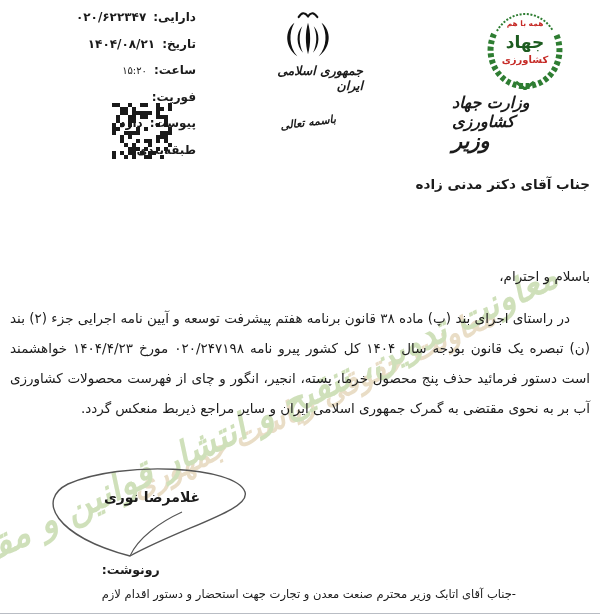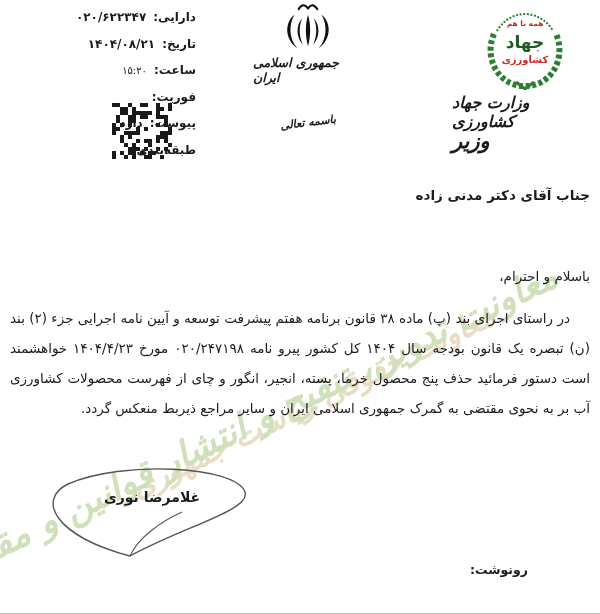--- a/index.html
+++ b/index.html
@@ -19,34 +19,34 @@
   
   .meta{position:absolute;top:10px;left:4px;width:192px;direction:rtl;z-index:2;}
   .meta-row{display:flex;gap:7px;align-items:baseline;height:26.6px;font-size:12px;}
   .meta-label{font-weight:bold;}
   .meta-value{font-weight:bold;letter-spacing:.4px;}
   .meta-value.small{font-weight:normal;font-size:10px;}
 
   .qr{position:absolute;top:103px;left:112px;width:60px;height:56px;z-index:2;}
 
   
-  .emblem-block{position:absolute;top:4px;left:253px;width:110px;text-align:left;z-index:2;}
+  .emblem-block{position:absolute;top:12px;left:253px;width:110px;text-align:right;z-index:2;}
   .emblem{width:72px;height:50px;display:block;margin:0 auto;}
   .country{font-size:12.5px;font-weight:bold;font-style:italic;margin-top:1px;}
   .bismillah{position:absolute;top:116px;left:256px;width:104px;text-align:center;
              font-size:11px;font-weight:bold;font-style:italic;transform:rotate(-7deg);z-index:2;}
 
   
   .logo-block{position:absolute;top:6px;left:452px;width:145px;text-align:left;z-index:2;}
   .logo-svg{width:80px;height:84px;display:block;margin:0 auto;}
   .ministry{font-size:16px;font-weight:bold;font-style:italic;margin-top:3px;}
   .minister{font-size:21px;font-weight:bold;font-style:italic;line-height:20px;}
 
   
-  .recipient{position:absolute;top:182px;right:10px;direction:rtl;text-align:left;
+  .recipient{position:absolute;top:171px;right:10px;direction:rtl;text-align:left;
              font-weight:bold;font-size:13.5px;line-height:27px;z-index:2;}
 
   
   .body-text{position:absolute;top:266px;right:10px;left:10px;direction:rtl;font-size:13.5px;z-index:2;}
   .salutation{line-height:20px;}
   .paragraph{margin-top:17px;text-align:justify;line-height:30px;text-indent:20px;}
 
   
   .signature{position:absolute;top:450px;left:30px;width:250px;height:115px;z-index:2;}
   .signature svg{position:absolute;inset:0;}
@@ -221,15 +221,16 @@
   <div class="signature">
     <svg viewBox="0 0 250 115" xmlns="http://www.w3.org/2000/svg">
       <path d="M100,106 C25,86 6,50 38,34 C92,10 206,16 215,42 C221,60 155,76 100,106 Z" fill="none" stroke="#555" stroke-width="1.4"></path>
       <path d="M100,106 C108,88 130,72 152,62" fill="none" stroke="#555" stroke-width="1.1"></path>
     </svg>
     <div class="sig-name">غلامرضا نوری</div>
   </div>
 
   <div class="footer">
     <div class="cc-label">رونوشت:</div>
+    <div class="cc-line">-جناب آقای اتابک وزیر محترم صنعت معدن و تجارت جهت استحضار و دستور اقدام لازم</div>
   </div>
 
 </div>
 
 </body></html>

